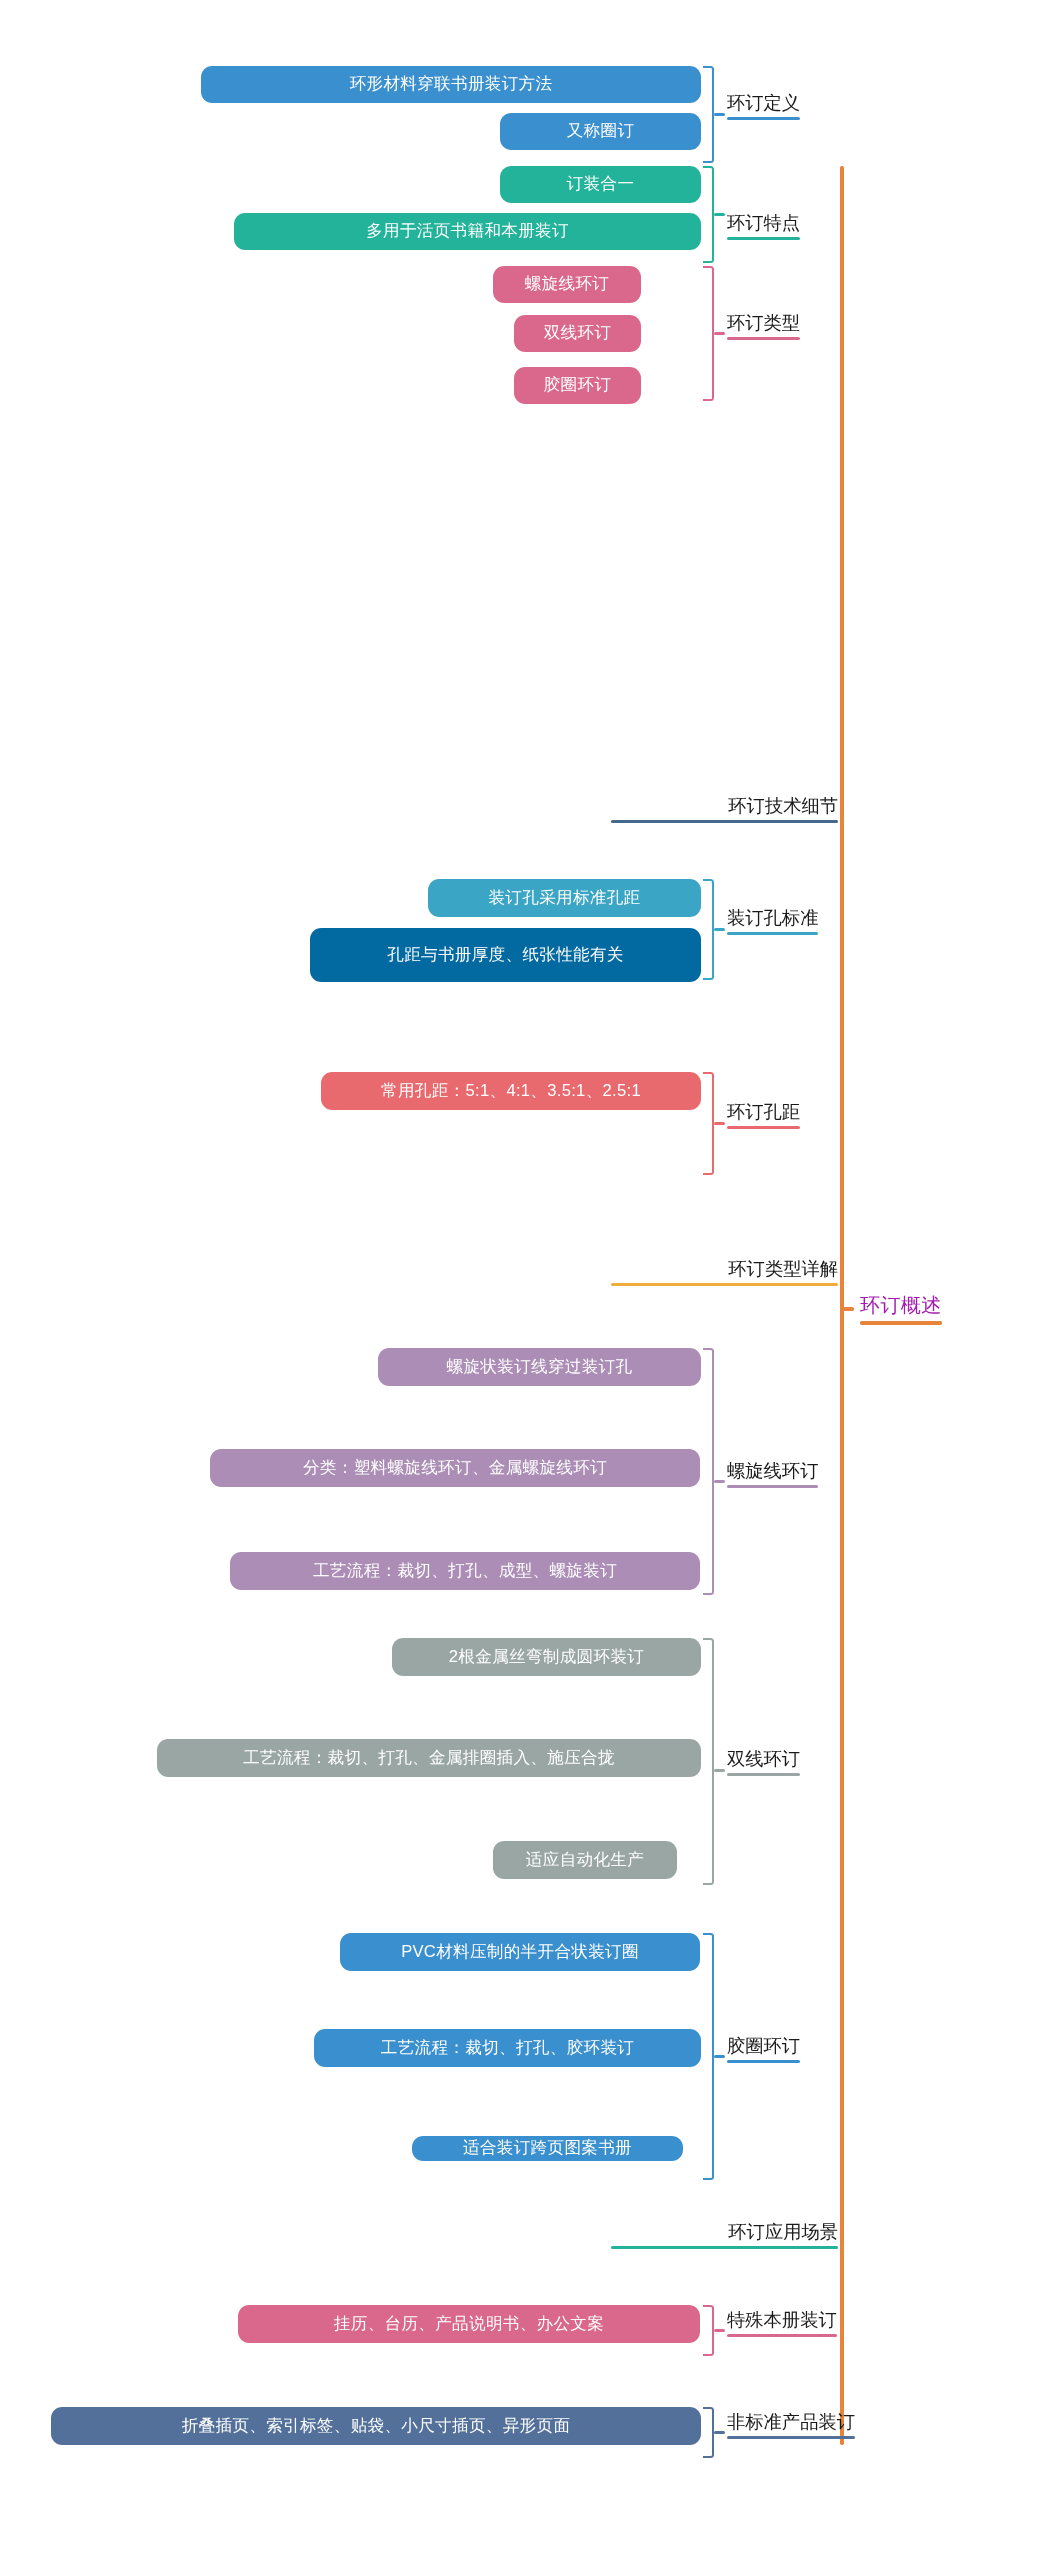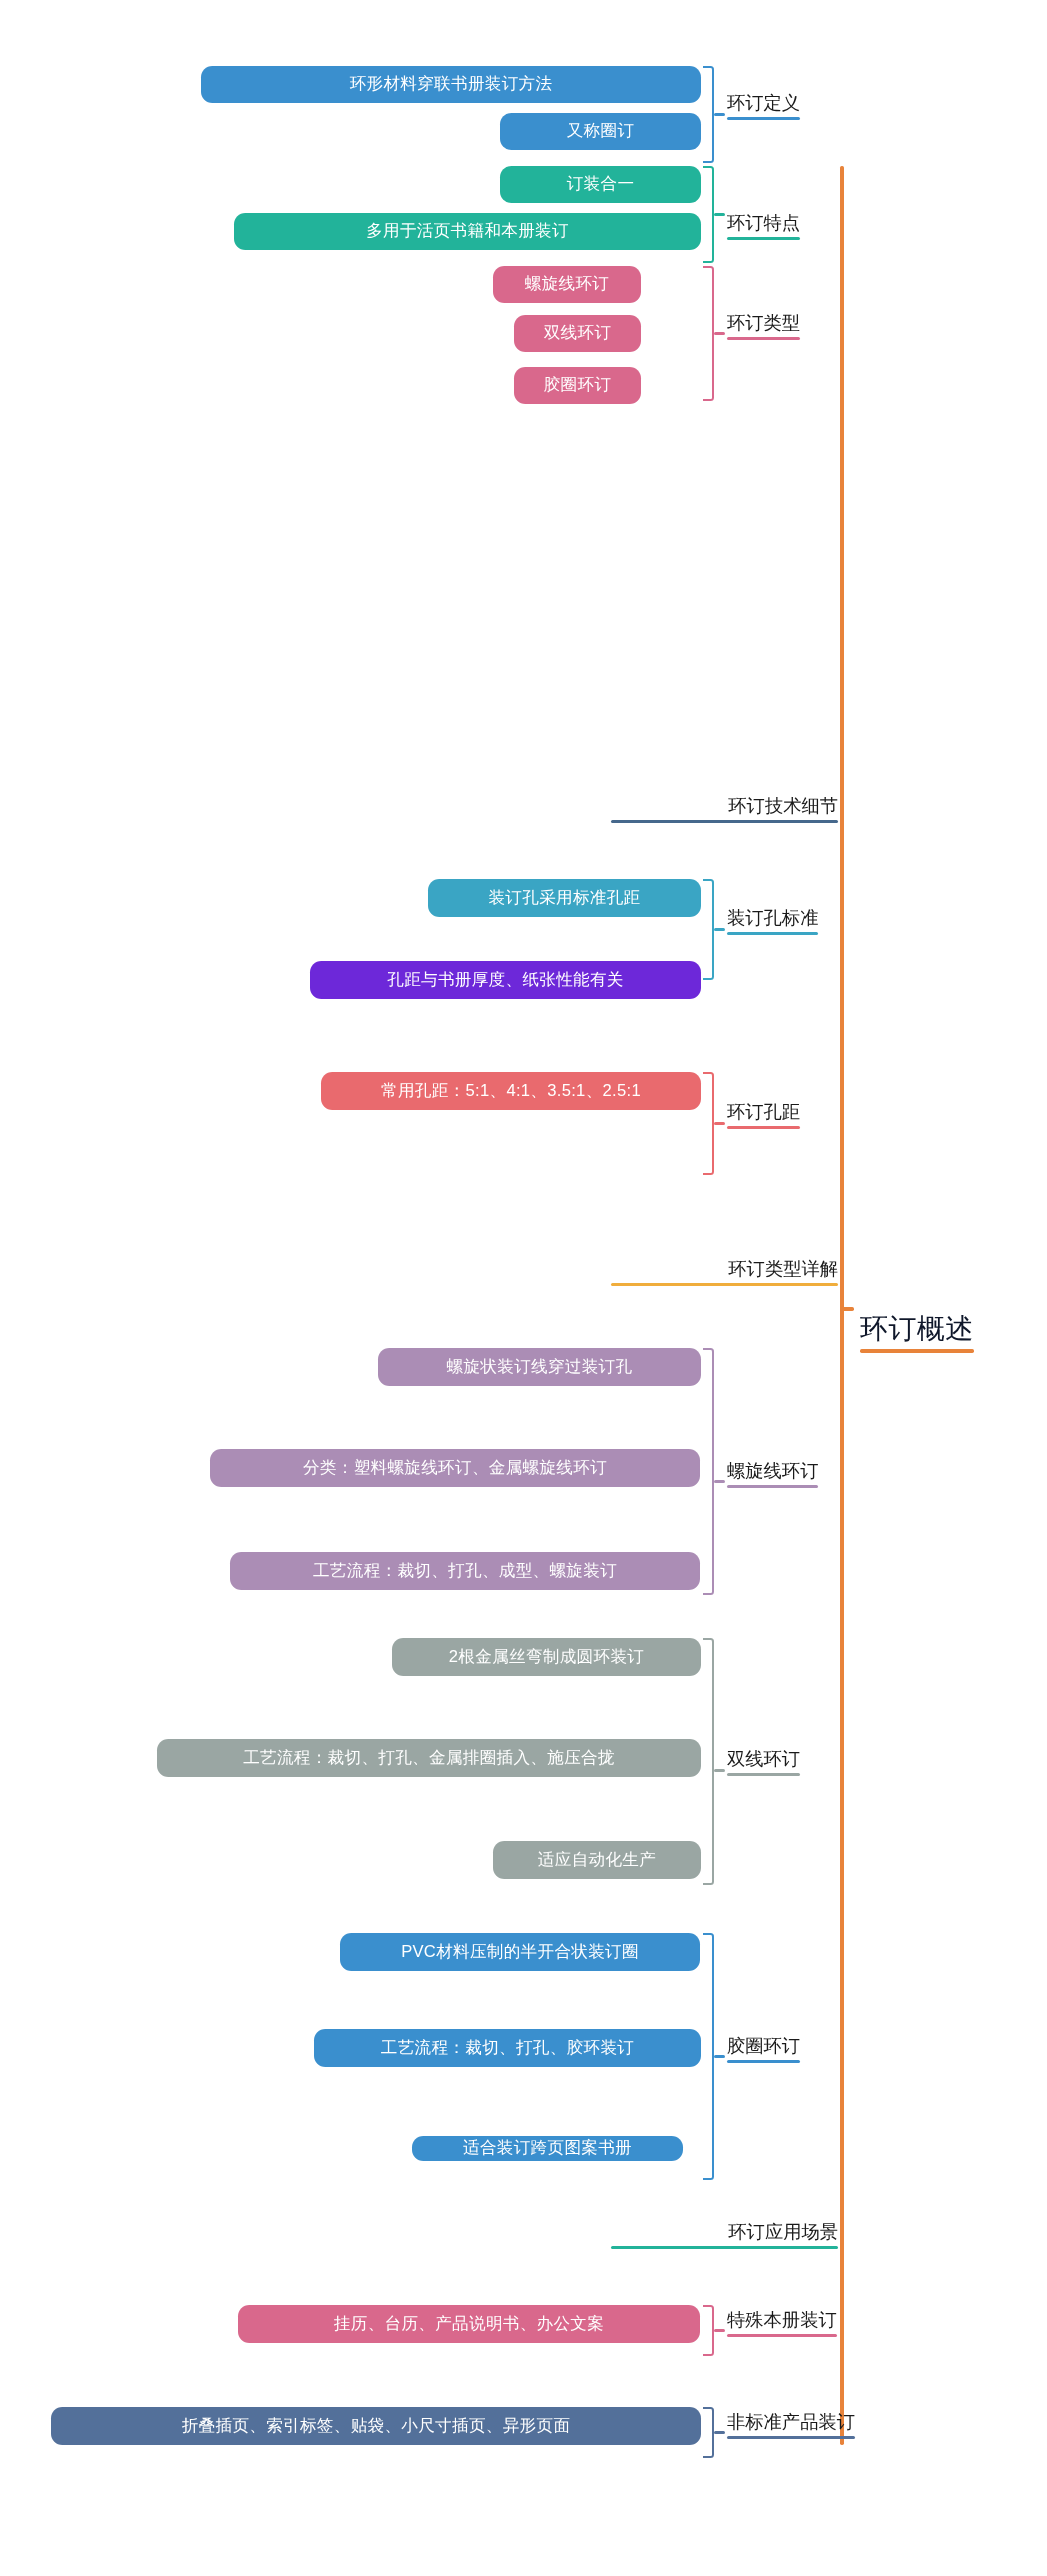--- a/index.html
+++ b/index.html
@@ -35,25 +35,24 @@
     height: 3.5px;
     width: 14px;
     background: #e8833a;
     border-radius: 1.7px;
   }
 
   
   .root-node {
     position: absolute;
     white-space: nowrap;
-    font-size: 28px;
-    line-height: 1;
-    color: #0f172a;
+    font-size: 20px;
+    line-height: 1;
+    color: #a21caf;
     letter-spacing: 0.4px;
-    margin-top: 20px;
   }
   .root-node .root-underline {
     display: block;
     height: 3.5px;
     background: #e8833a;
     margin-top: 6.1px;
     border-radius: 1.7px;
   }
 
   
@@ -193,21 +192,21 @@
 
   <div class="bracket" style="left:703px; top:879px; height:101px; border-color:#3aa5c4; border-left-color:transparent;"></div>
   <div class="branch-tick" style="left:714px; top:928px; background:#3aa5c4;"></div>
   <div class="branch-label" style="left:727px; top:909px;">
     <span>装订孔标准</span>
     <span class="br-underline" style="background:#3aa5c4;"></span>
   </div>
   <div class="leaf" style="left:428px; top:879px; width:273px; height:38px; background:#3aa5c4;">
     <span>装订孔采用标准孔距</span>
   </div>
-  <div class="leaf" style="left:310px; top:928px; width:391px; height:38px; background:#6d28d9;margin-top:33px;">
+  <div class="leaf" style="left:310px; top:928px; width:391px; height:54px; background:#0369a1;">
     <span>孔距与书册厚度、纸张性能有关</span>
   </div>
 
   <div class="bracket" style="left:703px; top:1072px; height:103px; border-color:#e96a6e; border-left-color:transparent;"></div>
   <div class="branch-tick" style="left:714px; top:1122px; background:#e96a6e;"></div>
   <div class="branch-label" style="left:727px; top:1103px;">
     <span>环订孔距</span>
     <span class="br-underline" style="background:#e96a6e;"></span>
   </div>
   <div class="leaf" style="left:321px; top:1072px; width:380px; height:38px; background:#e96a6e;">
@@ -235,21 +234,21 @@
   <div class="branch-label" style="left:727px; top:1750px;">
     <span>双线环订</span>
     <span class="br-underline" style="background:#9aa6a3;"></span>
   </div>
   <div class="leaf" style="left:392px; top:1638px; width:309px; height:38px; background:#9aa6a3;">
     <span>2根金属丝弯制成圆环装订</span>
   </div>
   <div class="leaf" style="left:157px; top:1739px; width:544px; height:38px; background:#9aa6a3;">
     <span>工艺流程：裁切、打孔、金属排圈插入、施压合拢</span>
   </div>
-  <div class="leaf" style="left:493px; top:1841px; width:208px; height:38px; background:#9aa6a3;">
+  <div class="leaf" style="left:493px; top:1841px; width:184px; height:38px; background:#9aa6a3;">
     <span>适应自动化生产</span>
   </div>
 
   <div class="bracket" style="left:703px; top:1933px; height:247px; border-color:#3a8fce; border-left-color:transparent;"></div>
   <div class="branch-tick" style="left:714px; top:2055px; background:#3a8fce;"></div>
   <div class="branch-label" style="left:727px; top:2037px;">
     <span>胶圈环订</span>
     <span class="br-underline" style="background:#3a8fce;"></span>
   </div>
   <div class="leaf" style="left:340px; top:1933px; width:360px; height:38px; background:#3a8fce;">

